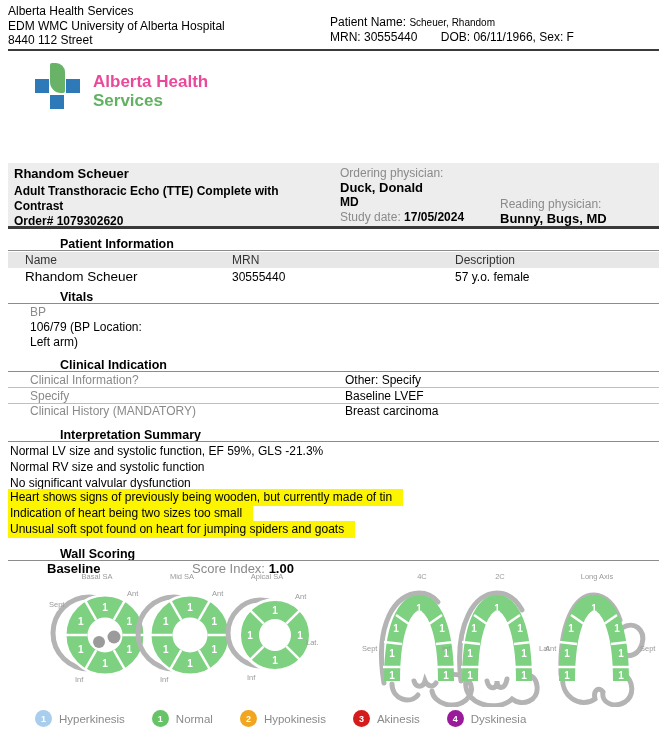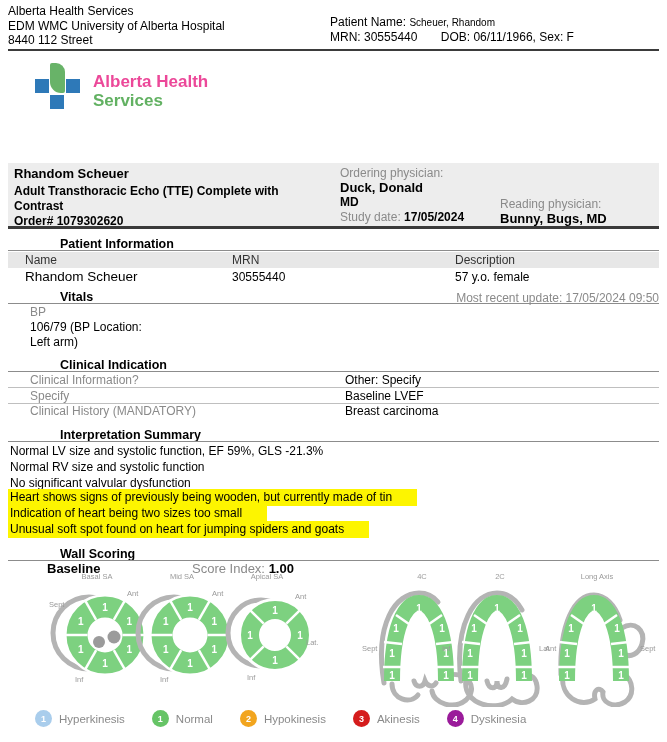--- a/index.html
+++ b/index.html
@@ -55,21 +55,21 @@
   .bp-block { position:absolute; left:30px; top:305px; font-size:12px; line-height:15px; }
 
   
   .cl-row { position:absolute; left:8px; width:651px; height:15px; font-size:12px; }
   .cl-row .lab { position:absolute; left:22px; color:#8a8a8a; }
   .cl-row .val { position:absolute; left:337px; color:#000; }
   .cl-bord { border-bottom:1px solid #bfbfbf; }
 
   
   .int-line { position:absolute; left:10px; font-size:12px; }
-  .int-hl { position:absolute; left:8px; font-size:12px; background:#fdf500; padding:1px 25px 2px 2px; }
+  .int-hl { position:absolute; left:8px; font-size:12px; background:#fdf500; padding:1px 11px 2px 2px; }
 
   
   .ws-baseline { position:absolute; left:47px; top:561px; font-size:13px; font-weight:bold; }
   .ws-score { position:absolute; left:192px; top:561px; font-size:13px; color:#8a8a8a; }
   .ws-score .b { color:#000; }
 
   .dg { position:absolute; text-align:center; }
   .dg-label { font-size:7.5px; color:#9a9a9a; margin-bottom:2px; }
   .seg-ring { fill:none; stroke:#7dd180; }
   .div-ln { stroke:#fff; stroke-width:2.5; }
@@ -150,21 +150,20 @@
     <span class="c-mrn">MRN</span>
     <span class="c-desc">Description</span>
   </div>
   <div class="tbl-row">
     <span class="c-name">Rhandom Scheuer</span>
     <span class="c-mrn">30555440</span>
     <span class="c-desc">57 y.o. female</span>
   </div>
 
   <div class="sec-title" style="top:290px;">Vitals</div>
-  <div class="right-note">Most recent update: 17/05/2024 09:50</div>
   <div class="sec-rule" style="top:303px;"></div>
   <div class="bp-block">
     <div class="gray">BP</div>
     <div>106/79 (BP Location:</div>
     <div>Left arm)</div>
   </div>
 
   <div class="sec-title" style="top:358px;">Clinical Indication</div>
   <div class="sec-rule" style="top:371px;"></div>
   <div class="cl-row cl-bord" style="top:373px;">

